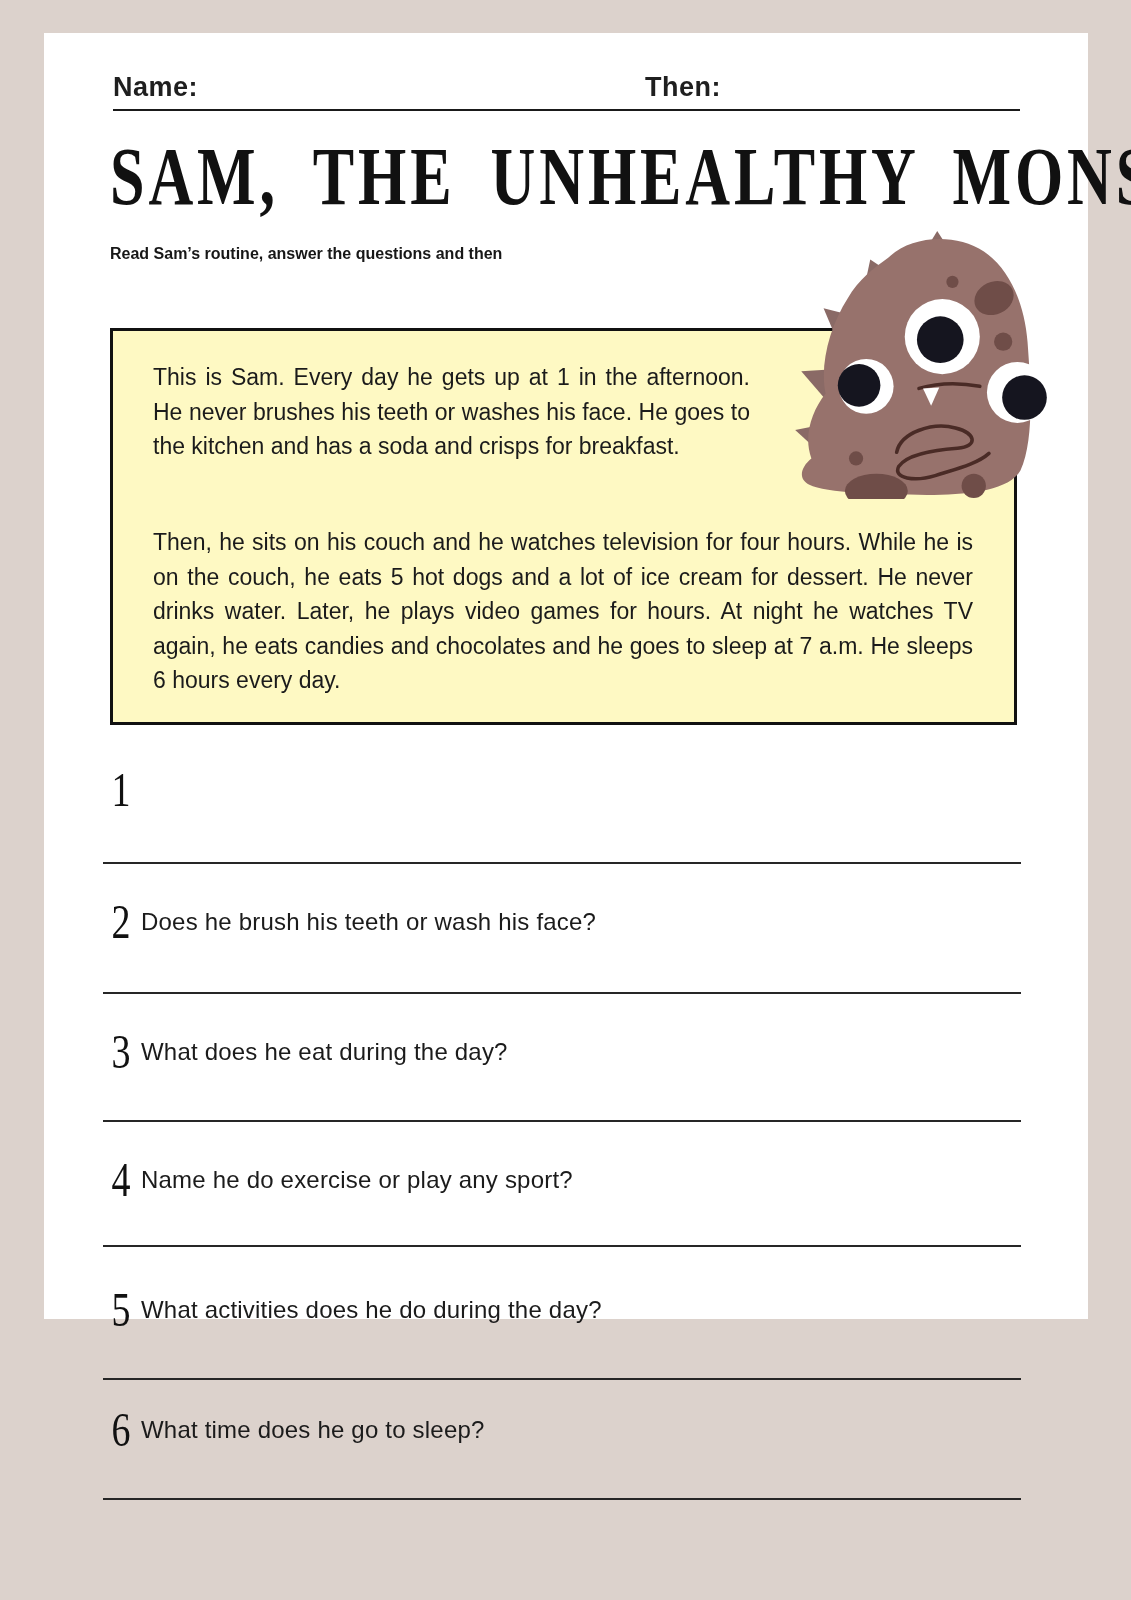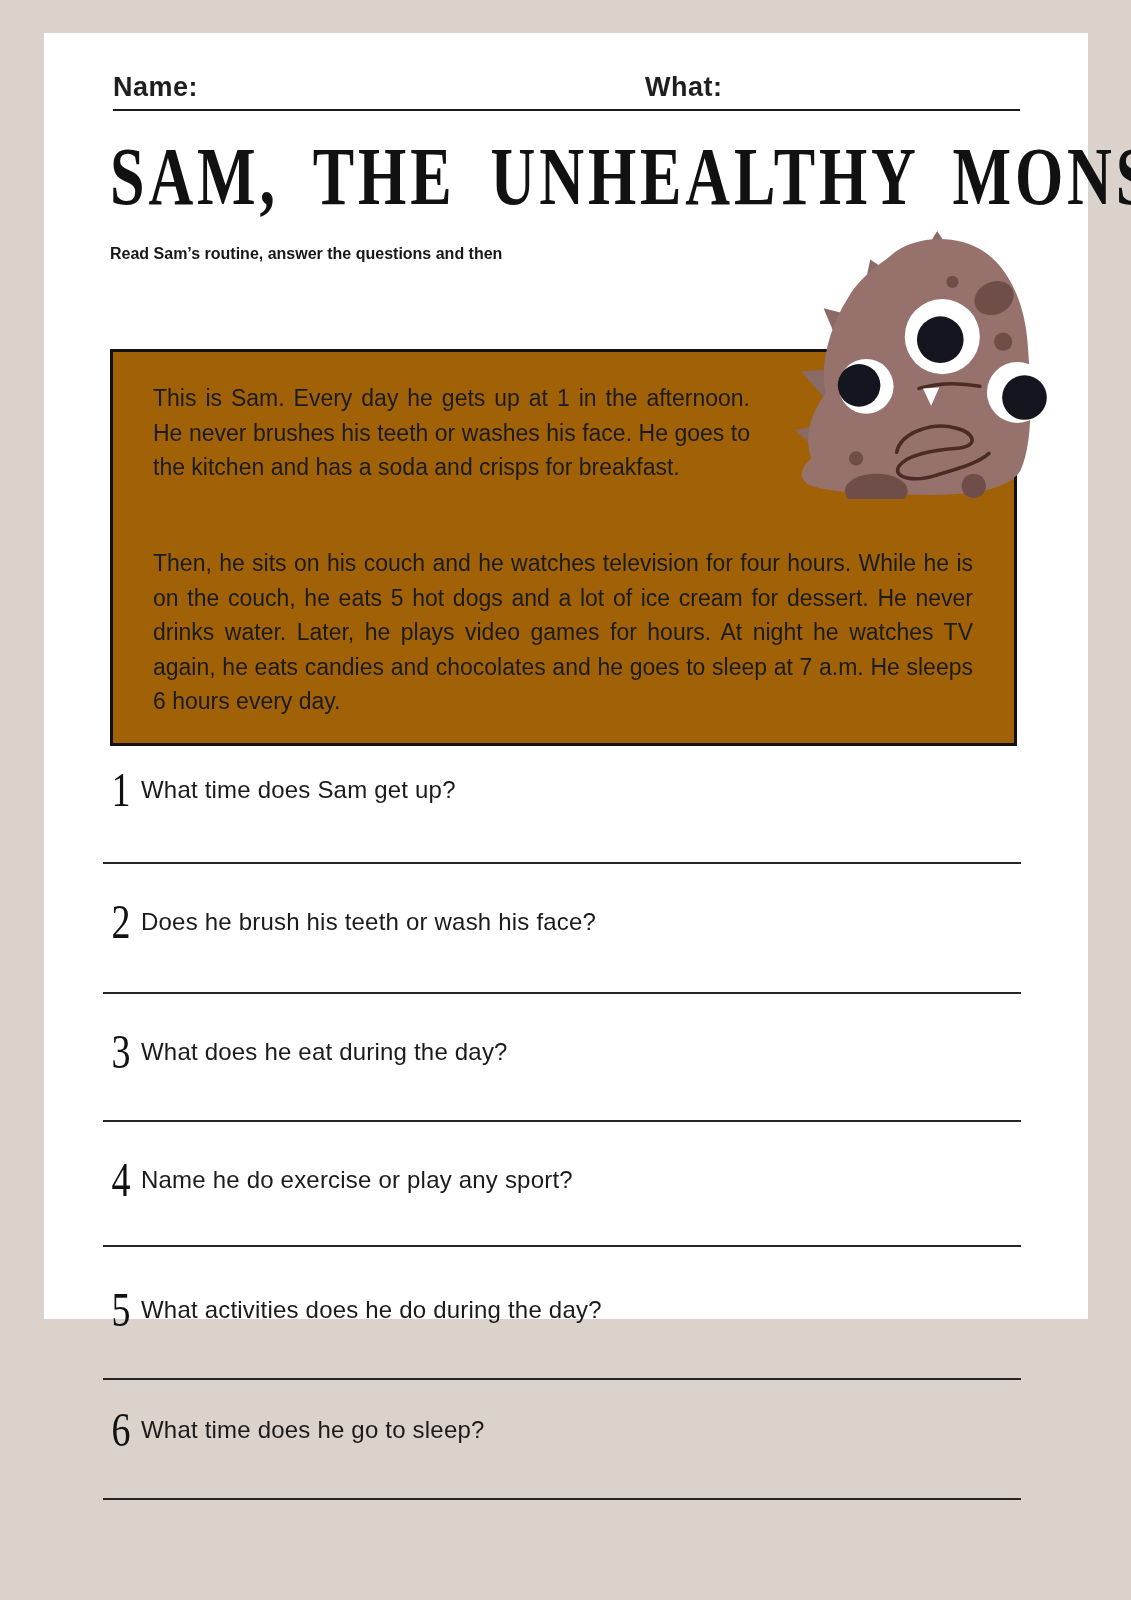--- a/index.html
+++ b/index.html
@@ -29,22 +29,22 @@
     font-family:"Liberation Serif","DejaVu Serif",serif;
     font-size:64px; font-weight:700; letter-spacing:4px; word-spacing:16px;
     color:#111; white-space:nowrap;
     transform:scale(.97,1.28); transform-origin:left center;
   }
   .instructions {
     position:absolute; left:66px; top:204px; width:700px;
     font-size:16px; font-weight:700; line-height:33px; color:#171717;
   }
   .passage-box {
-    position:absolute; left:66px; top:316px; width:907px; height:397px;
-    border:3px solid #111; box-sizing:border-box; background:#a16207; z-index:1;
+    position:absolute; left:66px; top:295px; width:907px; height:397px;
+    border:3px solid #111; box-sizing:border-box; background:#fef9c3; z-index:1;
   }
   .passage-box p {
     margin:0; font-size:23px; line-height:34.5px; text-align:justify;
     color:#1b1b1b;
   }
   .para1 { position:absolute; left:40px; top:29px; width:597px; }
   .para2 { position:absolute; left:40px; top:194px; width:820px; }
   .monster {
     position:absolute; left:751px; top:190px; width:254px; height:276px;
     z-index:2;
@@ -65,21 +65,21 @@
   .answer-line {
     position:absolute; left:59px; width:918px; height:2px; background:#262626;
   }
 </style>
 </head>
 <body>
 
 <div class="page">
 
   <div class="field-label name-label">Name:</div>
-  <div class="field-label date-label">What:</div>
+  <div class="field-label date-label">Then:</div>
   <div class="header-line"></div>
 
   <h1 class="title">SAM, THE UNHEALTHY MONSTER</h1>
 
   <div class="instructions">
     <div>Read Sam’s routine, answer the questions and then</div>
   </div>
 
   <div class="passage-box">
     <p class="para1">This is Sam. Every day he gets up at 1 in the afternoon. He never brushes his teeth or washes his face. He goes to the kitchen and has a soda and crisps for breakfast.</p>
@@ -125,21 +125,20 @@
     <path d="M122 163 Q150 155 182 161" fill="none" stroke-width="3.5" stroke-linecap="round" stroke="#4a2b26"></path>
     <path d="M126 163 L134 180 L142 162 Z" fill="#ffffff"></path>
 
     <path fill="none" stroke-width="3.5" stroke-linecap="round" d="M100 226 C104 206 136 196 158 202 C178 207 181 220 160 222
              C135 224 110 228 102 240 C96 252 118 255 138 249
              C160 242 180 237 191 227" stroke="#4a2b26"></path>
   </svg>
 
   <div class="question" style="top:737px">
     <span class="qnum">1</span>
-    <span class="qtext">What time does Sam get up?</span>
   </div>
   <div class="answer-line" style="top:829px"></div>
 
   <div class="question" style="top:869px">
     <span class="qnum">2</span>
     <span class="qtext">Does he brush his teeth or wash his face?</span>
   </div>
   <div class="answer-line" style="top:959px"></div>
 
   <div class="question" style="top:999px">

